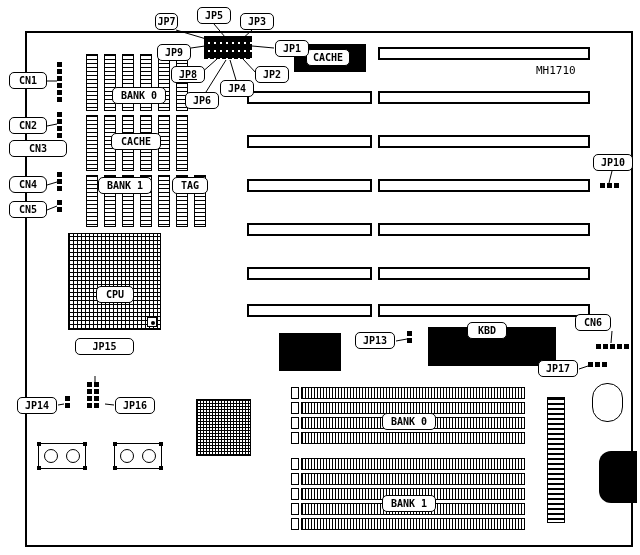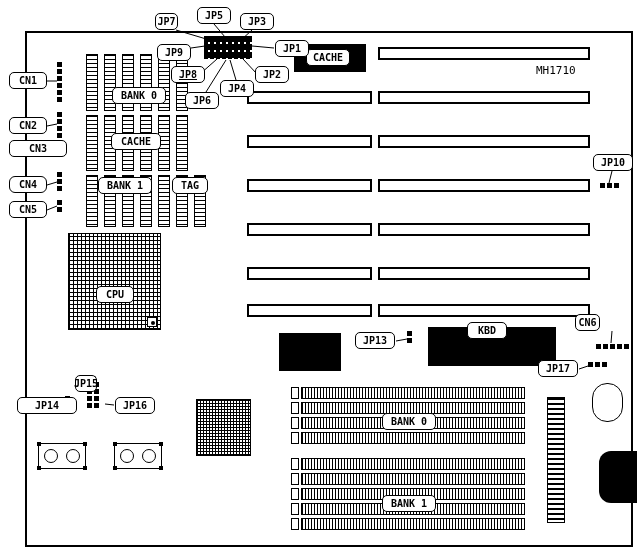--- a/index.html
+++ b/index.html
@@ -173,21 +173,21 @@
   <div class="lbl" style="left:255px; top:66px; width:34px;">JP2</div>
   <div class="lbl" style="left:185px; top:92px; width:34px;">JP6</div>
 
   <div class="lbl" style="left:593px; top:154px; width:40px;">JP10</div>
   <div class="pins h" style="left:600px; top:183px;">
       <i></i>
       <i></i>
       <i></i>
     </div>
 
-  <div class="lbl" style="left:575px; top:314px; width:25px;text-align:right;">CN6</div>
+  <div class="lbl" style="left:575px; top:314px; width:36px;text-align:right;">CN6</div>
   <div class="pins h" style="left:596px; top:344px;">
       <i></i>
       <i></i>
       <i></i>
       <i></i>
       <i></i>
     </div>
 
   <div class="blk" style="left:279px; top:333px; width:62px; height:38px;"></div>
   <div class="lbl" style="left:355px; top:332px; width:40px;">JP13</div>
@@ -198,32 +198,32 @@
 
   <div class="blk" style="left:428px; top:327px; width:128px; height:39px;"></div>
   <div class="lbl" style="left:467px; top:322px; width:40px;">KBD</div>
   <div class="lbl" style="left:538px; top:360px; width:40px;">JP17</div>
   <div class="pins h" style="left:588px; top:362px;">
       <i></i>
       <i></i>
       <i></i>
     </div>
 
-  <div class="lbl" style="left:75px; top:375px; width:22px;">JP15</div>
+  <div class="lbl" style="left:75px; top:338px; width:59px;">JP15</div>
   <div class="pins" style="left:87px; top:382px; grid-template-columns:5px 5px;">
       <i></i>
       <i></i>
       <i></i>
       <i></i>
       <i></i>
       <i></i>
       <i></i>
       <i></i>
     </div>
-  <div class="lbl" style="left:17px; top:397px; width:60px;">JP14</div>
+  <div class="lbl" style="left:17px; top:397px; width:40px;">JP14</div>
   <div class="pins" style="left:65px; top:396px;">
       <i></i>
       <i></i>
     </div>
   <div class="lbl" style="left:115px; top:397px; width:40px;">JP16</div>
 
   <div class="qfp" style="left:196px; top:399px; width:55px; height:57px;"></div>
 
   <div class="osc" style="left:38px; top:443px;">
     <span class="circ" style="left:5px;"></span>

